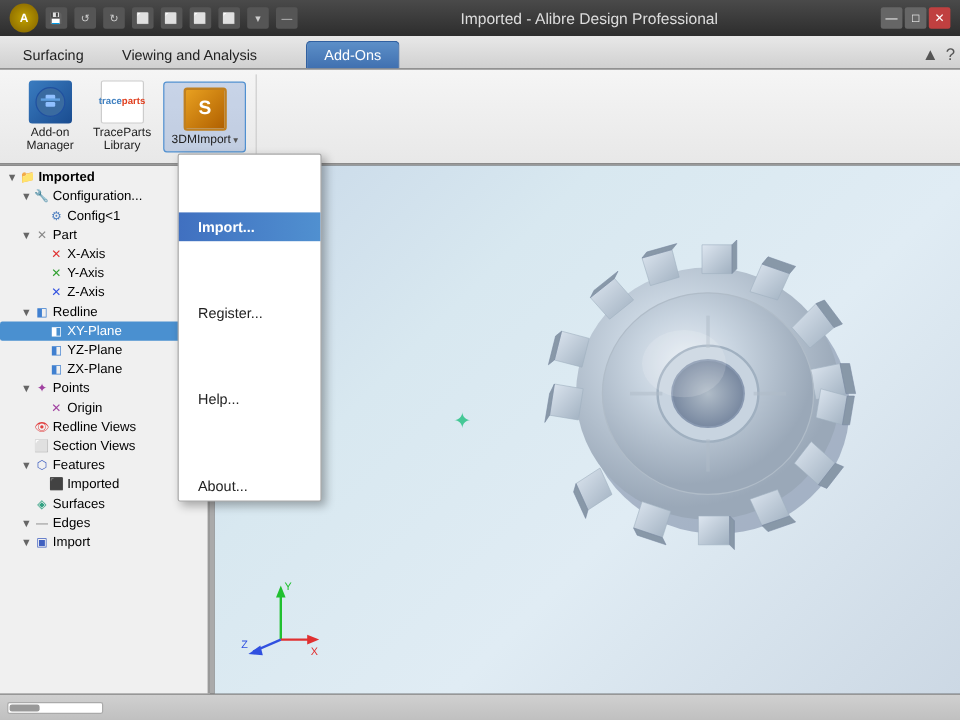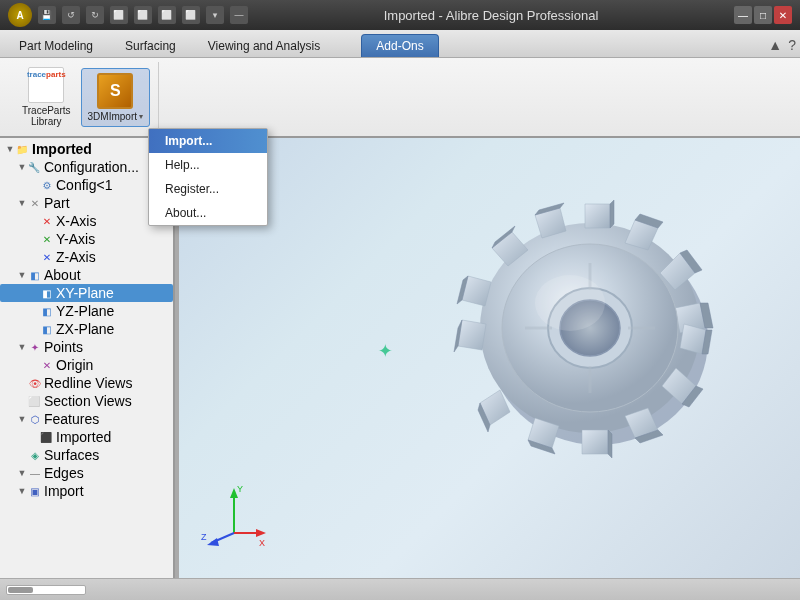--- a/index.html
+++ b/index.html
@@ -115,21 +115,21 @@
       width: 36px; height: 36px;
       background: linear-gradient(135deg, #3a7cc0, #1a4c90);
       border-radius: 3px;
       display: flex; align-items: center; justify-content: center;
       color: #fff; font-weight: bold; font-size: 14px;
     }
     .traceparts-icon {
       width: 36px; height: 36px;
       border: 1px solid #ccc;
       border-radius: 2px;
-      display: flex; align-items: flex-start; justify-content: center;
+      display: flex; align-items: center; justify-content: center;
       font-size: 7px; color: #333; text-align: center; line-height: 1.2;
       background: #fff;
     }
     .tdm-icon {
       width: 36px; height: 36px;
       background: linear-gradient(135deg, #e8a020, #b06000);
       border-radius: 3px;
       display: flex; align-items: center; justify-content: center;
       color: #fff; font-weight: bold; font-size: 16px;
       border: 2px solid #c08020;
@@ -151,21 +151,21 @@
       border-radius: 2px;
       box-shadow: 3px 3px 8px rgba(0,0,0,0.3);
       z-index: 100;
       min-width: 120px;
     }
     .dropdown-item {
       padding: 5px 16px;
       cursor: pointer;
       font-size: 12px;
       color: #222;
-      display: flex; align-items: center;
+      display: flex; align-items: center; margin-top: 48px;
     }
     .dropdown-item:first-child {
       background: linear-gradient(to right, #4070c0, #5090d0);
       color: #fff;
       font-weight: bold;
     }
 
     
     .main-area {
       display: flex;
@@ -207,21 +207,21 @@
     .tree-item.selected { background: #4a90d0; color: #fff; border-radius: 2px; }
     .tree-expand {
       width: 12px; min-width: 12px; text-align: center;
       font-size: 9px; color: #666; cursor: pointer;
     }
     .tree-icon {
       width: 14px; min-width: 14px; height: 14px;
       display: flex; align-items: center; justify-content: center;
       margin-right: 2px; font-size: 10px;
     }
-    .tree-label { font-size: 14px; }
+    .tree-label { font-size: 11px; }
     .icon-folder { color: #d0a020; }
     .icon-config { color: #5080c0; }
     .icon-axis-x { color: #e03030; }
     .icon-axis-y { color: #30a030; }
     .icon-axis-z { color: #3050e0; }
     .icon-plane { color: #4080d0; }
     .icon-point { color: #a040a0; }
     .icon-feature { color: #4060c0; }
     .icon-import { color: #5080c0; }
     .icon-surface { color: #30a080; }
@@ -304,34 +304,46 @@
   </div>
   <div class="title-bar-text">Imported - Alibre Design Professional</div>
   <div class="window-controls">
     <div class="win-btn">—</div>
     <div class="win-btn">□</div>
     <div class="win-btn close">✕</div>
   </div>
 </div>
 
 <div class="ribbon-tabs">
-  <div class="ribbon-tab">Part Modeling</div>
   <div class="ribbon-tab">Surfacing</div>
   <div class="ribbon-tab">Viewing and Analysis</div>
   <div class="ribbon-tab active">Add-Ons</div>
   <div class="ribbon-tab-right">
     <span>▲</span>
     <span>?</span>
   </div>
 </div>
 
 <div class="ribbon-content">
   <div class="ribbon-group">
     <div style="display:flex; gap:4px; height:100%; align-items:center;">
 
+      <div class="ribbon-btn-large">
+        <div class="ribbon-btn-icon">
+          <div class="addon-icon">
+            <svg width="28" height="28" viewBox="0 0 28 28">
+              <circle cx="14" cy="14" r="12" fill="#3a6ba0" stroke="#2050a0" stroke-width="1"></circle>
+              <rect x="10" y="8" width="8" height="4" rx="1" fill="#90c0ff"></rect>
+              <rect x="10" y="14" width="8" height="4" rx="1" fill="#90c0ff"></rect>
+              <rect x="6" y="11" width="16" height="2" fill="#60a0e0"></rect>
+            </svg>
+          </div>
+        </div>
+        <div class="ribbon-btn-label">Add-on<br>Manager</div>
+      </div>
 
       <div class="ribbon-btn-large">
         <div class="ribbon-btn-icon">
           <div class="traceparts-icon" style="font-size:6px; padding:2px;">
             <div style="color:#4080c0; font-weight:bold; font-size:8px;">trace</div>
             <div style="color:#e04020; font-weight:bold; font-size:8px;">parts</div>
           </div>
         </div>
         <div class="ribbon-btn-label">TraceParts<br>Library</div>
       </div>
@@ -347,24 +359,24 @@
       </div>
 
     </div>
   </div>
 
   <div class="dropdown-menu">
     <div class="dropdown-item">
       <span>Import...</span>
     </div>
     <div class="dropdown-item">
+      <span>Register...</span>
+    </div>
+    <div class="dropdown-item">
       <span>Help...</span>
-    </div>
-    <div class="dropdown-item">
-      <span>Register...</span>
     </div>
     <div class="dropdown-item">
       <span>About...</span>
     </div>
   </div>
 </div>
 
 <div class="main-area">
 
   <div class="left-panel">
@@ -408,21 +420,21 @@
 
       <div class="tree-item" style="padding-left:28px;">
         <span class="tree-expand">&nbsp;</span>
         <span class="tree-icon icon-axis-z">✕</span>
         <span class="tree-label">Z-Axis</span>
       </div>
 
       <div class="tree-item" style="padding-left:16px;">
         <span class="tree-expand">▼</span>
         <span class="tree-icon icon-plane">◧</span>
-        <span class="tree-label">About</span>
+        <span class="tree-label">Redline</span>
       </div>
 
       <div class="tree-item selected" style="padding-left:28px;">
         <span class="tree-expand">&nbsp;</span>
         <span class="tree-icon" style="color:#fff;">◧</span>
         <span class="tree-label">XY-Plane</span>
       </div>
 
       <div class="tree-item" style="padding-left:28px;">
         <span class="tree-expand">&nbsp;</span>

